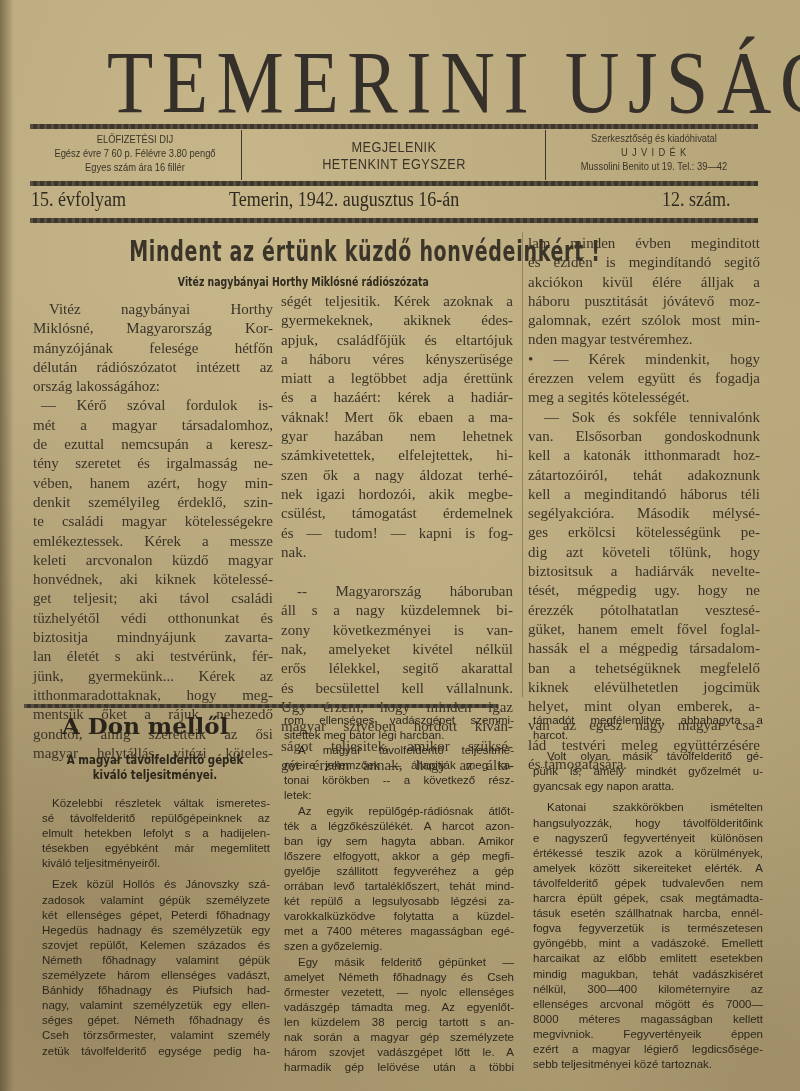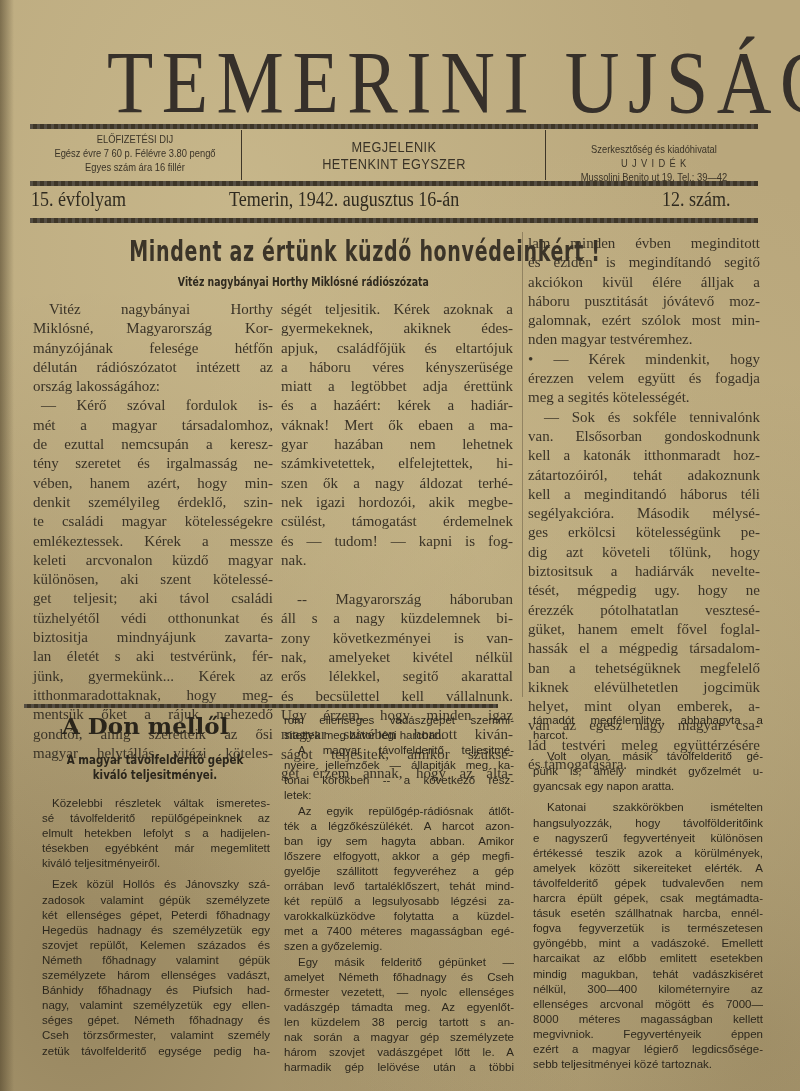--- a/index.html
+++ b/index.html
@@ -52,21 +52,21 @@
 
 <div class="hdr-box" style="left:30px; top:132px; width:210px;">
   <div class="l">ELŐFIZETÉSI DIJ</div>
   <div class="l">Egész évre 7 60 p. Félévre 3.80 pengő</div>
   <div class="l">Egyes szám ára 16 fillér</div>
 </div>
 <div class="hdr-box hdr-mid" style="left:245px; top:138px; width:298px;">
   <div class="l">MEGJELENIK</div>
   <div class="l">HETENKINT EGYSZER</div>
 </div>
-<div class="hdr-box" style="left:548px; top:142px; width:212px;">
+<div class="hdr-box" style="left:548px; top:131px; width:212px;">
   <div class="l">Szerkesztőség és kiadóhivatal</div>
   <div class="l" style="letter-spacing:1px;">U J V I D É K</div>
   <div class="l">Mussolini Benito ut 19.  Tel.: 39—42</div>
 </div>
 
 <div class="rule" style="left:30px; top:181px; width:728px;"></div>
 
 <div class="dateline" style="left:31px;">15. évfolyam</div>
 <div class="dateline" style="left:229px;">Temerin, 1942. augusztus 16-án</div>
 <div class="dateline" style="left:662px;">12. szám.</div>
@@ -84,33 +84,33 @@
   <span class="ln" style="text-align-last:left;">ország lakosságához:</span>
   <span class="ln" style="padding-left:8px;">— Kérő szóval fordulok is-</span>
   <span class="ln">mét  a  magyar társadalomhoz,</span>
   <span class="ln">de ezuttal nemcsupán a keresz-</span>
   <span class="ln">tény szeretet és irgalmasság ne-</span>
   <span class="ln">vében, hanem azért, hogy min-</span>
   <span class="ln">denkit személyileg érdeklő, szin-</span>
   <span class="ln">te családi magyar kötelességekre</span>
   <span class="ln">emlékeztessek. Kérek a messze</span>
   <span class="ln">keleti arcvonalon küzdő magyar</span>
-  <span class="ln">különösen, aki szent kötelessé-</span>
+  <span class="ln">honvédnek, aki kiknek kötelessé-</span>
   <span class="ln">get teljesit; aki távol családi</span>
   <span class="ln">tüzhelyétől védi otthonunkat és</span>
   <span class="ln">biztositja mindnyájunk zavarta-</span>
   <span class="ln">lan életét s aki testvérünk, fér-</span>
   <span class="ln">jünk, gyermekünk...  Kérek az</span>
   <span class="ln">itthonmaradottaknak, hogy meg-</span>
   <span class="ln">mentsük őket a rájuk nehezedő</span>
   <span class="ln">gondtól, amig szeretteik az ősi</span>
   <span class="ln">magyar helytállás vitézi köteles-</span>
 </div>
 
-<div class="col" style="left:281px; top:300px; width:232px;">
+<div class="col" style="left:281px; top:292px; width:232px;">
   <span class="ln">ségét teljesitik. Kérek azoknak a</span>
   <span class="ln">gyermekeknek,  akiknek  édes-</span>
   <span class="ln">apjuk, családfőjük és eltartójuk</span>
   <span class="ln">a háboru véres kényszerüsége</span>
   <span class="ln">miatt a legtöbbet adja érettünk</span>
   <span class="ln">és a hazáért: kérek a hadiár-</span>
   <span class="ln">váknak! Mert ők ebaen a ma-</span>
   <span class="ln">gyar  hazában  nem  lehetnek</span>
   <span class="ln">számkivetettek, elfelejtettek, hi-</span>
   <span class="ln">szen ők a nagy áldozat terhé-</span>

